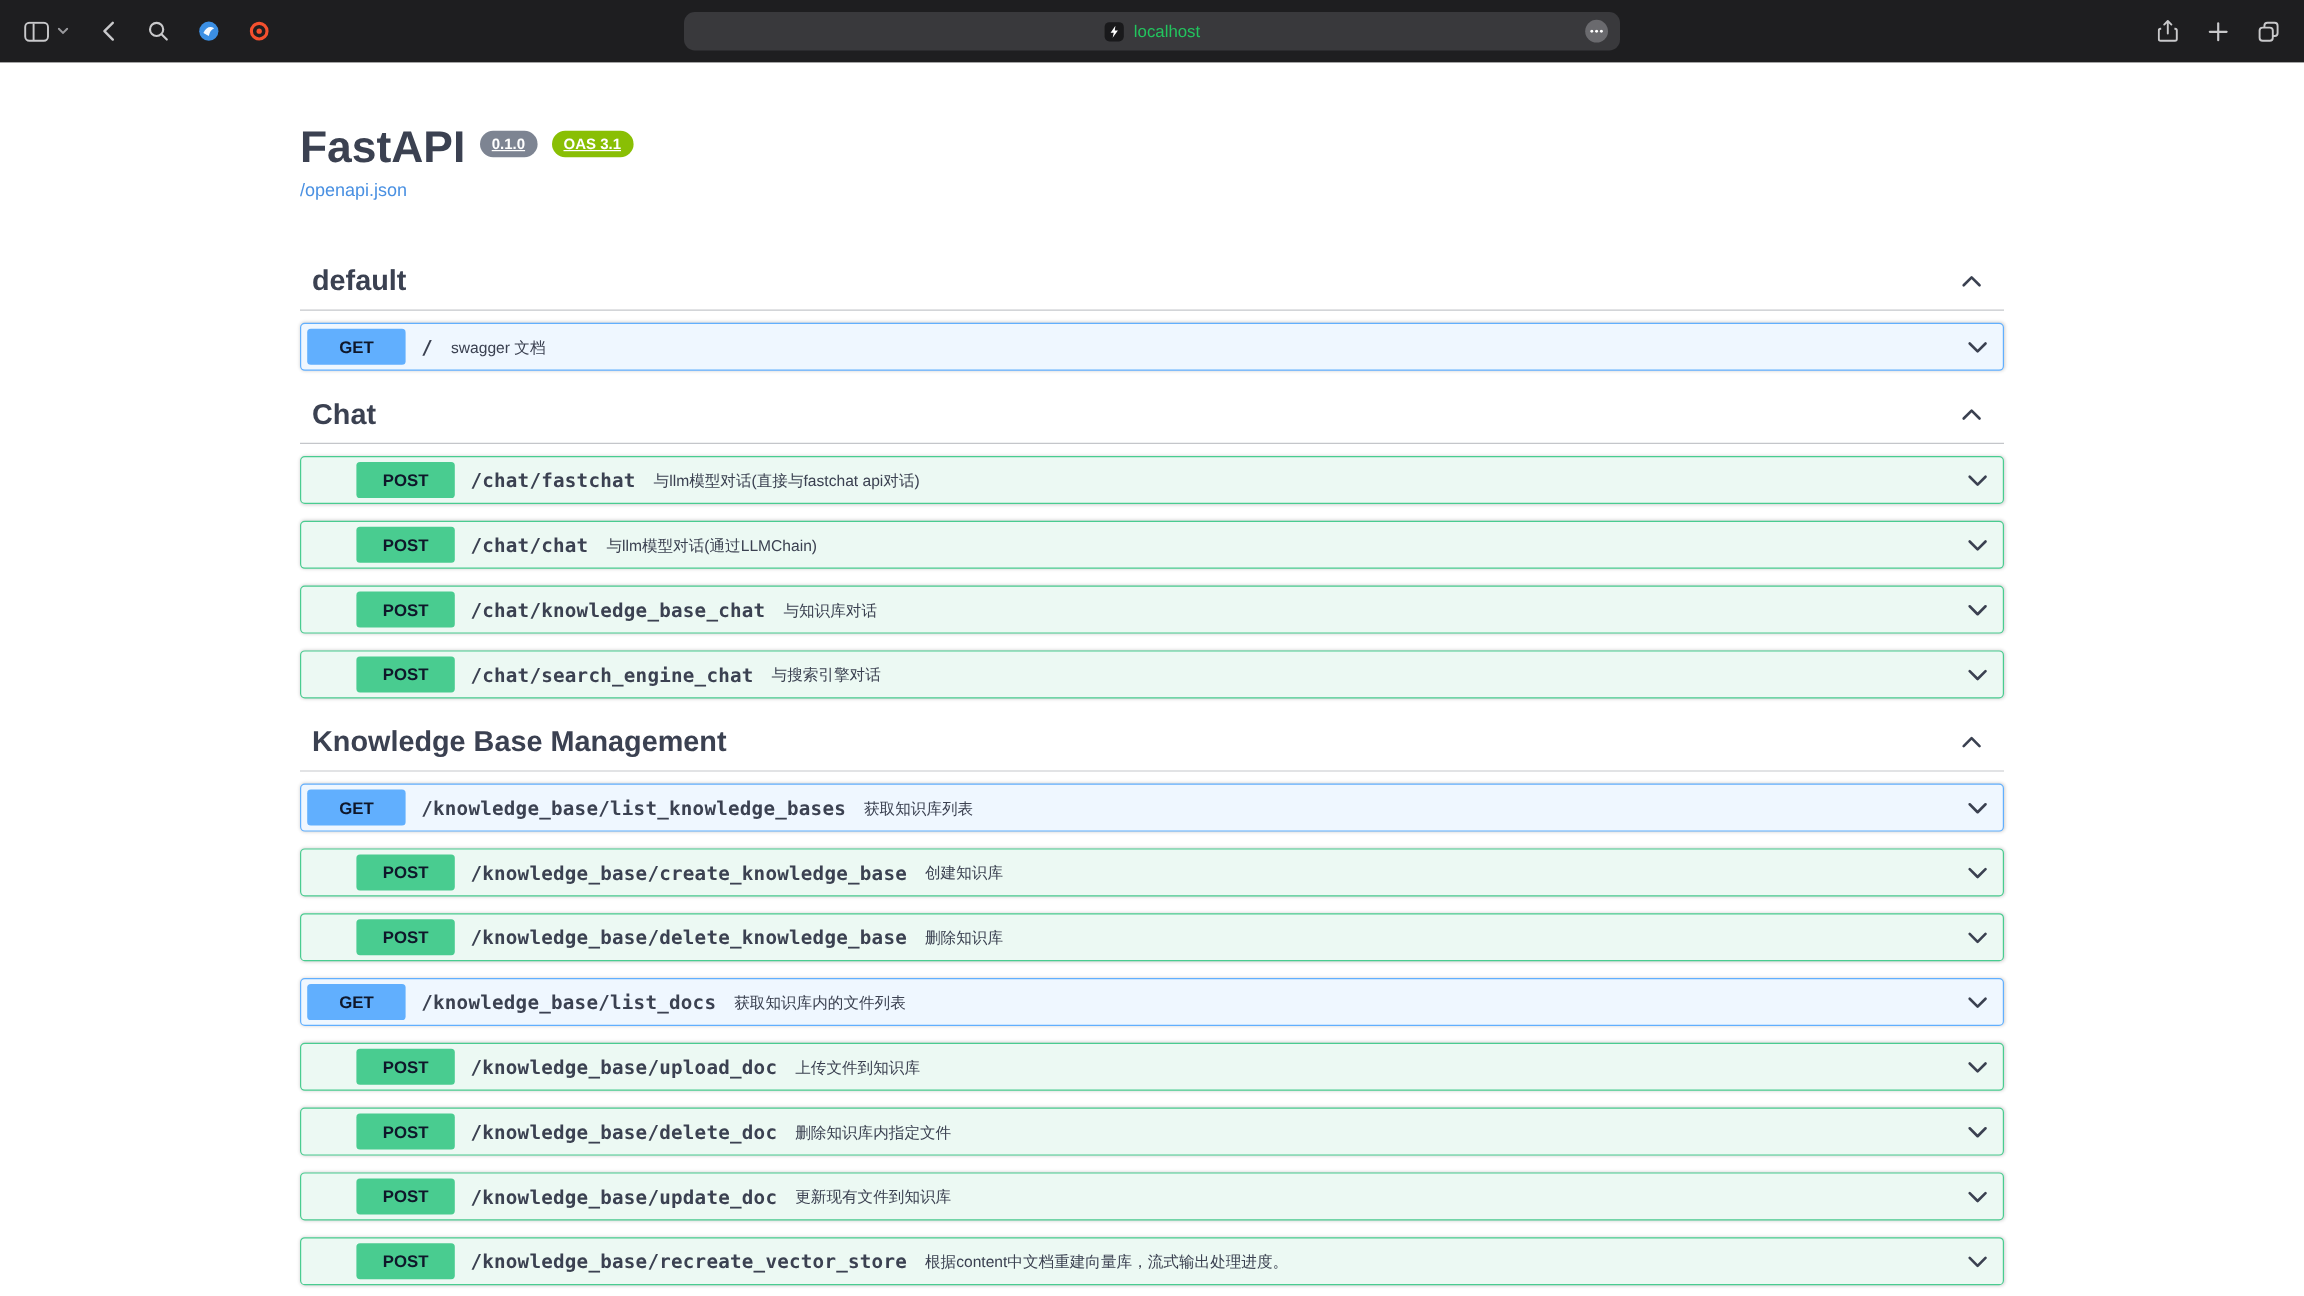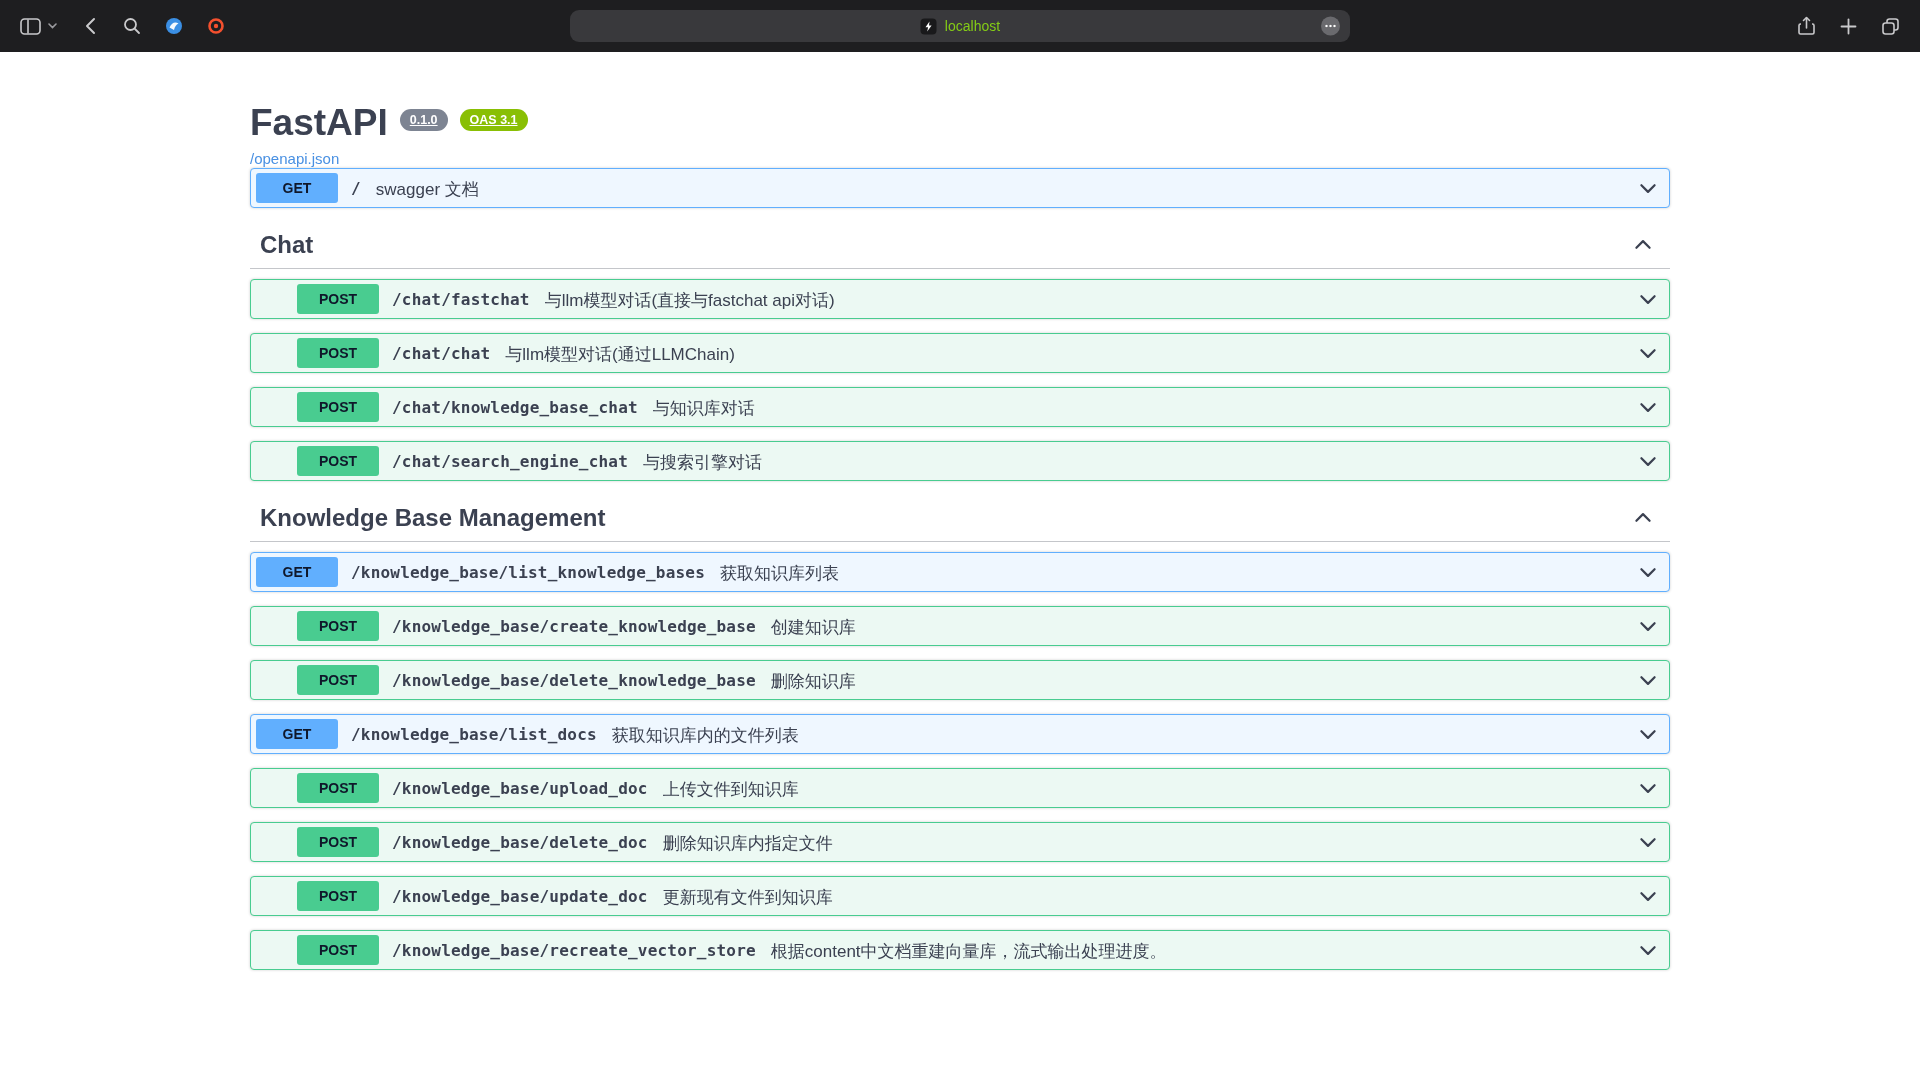--- a/index.html
+++ b/index.html
@@ -18,21 +18,21 @@
   .toolbar{position:relative;height:52px;flex:0 0 52px;background:var(--tb-bg);
     display:flex;align-items:center;justify-content:space-between;padding:0 16px;}
   .tb-group{display:flex;align-items:center;gap:14px;}
   .tb-btn{background:none;border:none;display:flex;align-items:center;justify-content:center;
     width:28px;height:28px;cursor:pointer;padding:0;}
   .tb-chevdd{width:14px;height:28px;display:flex;align-items:center;margin-left:-10px;cursor:pointer;}
   .address-bar{position:absolute;left:50%;top:50%;transform:translate(-50%,-50%);
     width:780px;height:32px;background:var(--tb-pill);border-radius:9px;
     display:flex;align-items:center;justify-content:center;cursor:text;}
   .address-center{display:flex;align-items:center;gap:8px;}
-  .url{color:#84cc16;font-size:14px;}
+  .url{color:#22c55e;font-size:14px;}
   .page-opts{position:absolute;right:10px;top:50%;transform:translateY(-50%);
     width:19px;height:19px;border-radius:50%;background:#6a6a6e;display:flex;
     align-items:center;justify-content:center;cursor:pointer;}
   .favicon{display:flex;align-items:center;}
 
   
   .swagger{flex:1;overflow:hidden;background:#fff;}
   .container{width:1420px;margin:0 auto;padding-top:50px;}
   .title-row{display:flex;align-items:flex-start;gap:12px;}
   h1.api-title{font-size:37px;line-height:42px;font-weight:700;color:var(--text);}
@@ -54,21 +54,21 @@
     border-radius:4px;border:1px solid;padding:0 10px 0 5px;
     box-shadow:0 0 3px rgba(0,0,0,.19);cursor:pointer;}
   .opblock.get{background:var(--get-bg);border-color:var(--get);}
   .opblock.post{background:var(--post-bg);border-color:var(--post);padding-left:46px;}
   .method{width:82px;flex:0 0 82px;text-align:center;color:#0f172a;font-weight:700;
     font-size:14px;padding:7px 0;border-radius:3px;}
   .method.get{background:var(--get);}
   .method.post{background:var(--post);}
   .path{font-family:"DejaVu Sans Mono","Liberation Mono",monospace;font-weight:700;
     font-size:16px;color:var(--text);margin-left:13px;letter-spacing:.2px;}
-  .summary{font-size:17px;color:var(--text);margin-left:15px;margin-top:2px;}
+  .summary{font-size:13px;color:var(--text);margin-left:15px;margin-top:2px;}
   .row-chevron{margin-left:auto;display:flex;align-items:center;cursor:pointer;}
 </style>
 </head>
 <body>
 
 <div class="screen">
 
   <header class="toolbar">
     <div class="tb-group">
       <button class="tb-btn" title="">
@@ -153,20 +153,28 @@
     <div class="container">
       <div class="title-row">
         <h1 class="api-title">FastAPI</h1>
         <span class="badge ver">0.1.0</span>
         <span class="badge oas">OAS 3.1</span>
       </div>
       <a class="spec-link">/openapi.json</a>
 
       <div id="sections">
           <section class="tag-section">
+            <div class="tag-header">
+              <h3 class="tag-title">default</h3>
+              <span class="tag-chevron">
+                <svg width="22" height="22" viewBox="0 0 20 20">
+                  <path d="M4 12.5l6-6 6 6" fill="none" stroke="#3b4151" stroke-width="2" stroke-linecap="round" stroke-linejoin="round"></path>
+                </svg>
+              </span>
+            </div>
             <div class="opblock get">
               <span class="method get">GET</span>
               <span class="path">/</span>
               <span class="summary">swagger 文档</span>
               <span class="row-chevron">
                 <svg width="22" height="22" viewBox="0 0 20 20">
                   <path d="M4 7.5l6 6 6-6" fill="none" stroke="#3b4151" stroke-width="2" stroke-linecap="round" stroke-linejoin="round"></path>
                 </svg>
               </span>
             </div>

